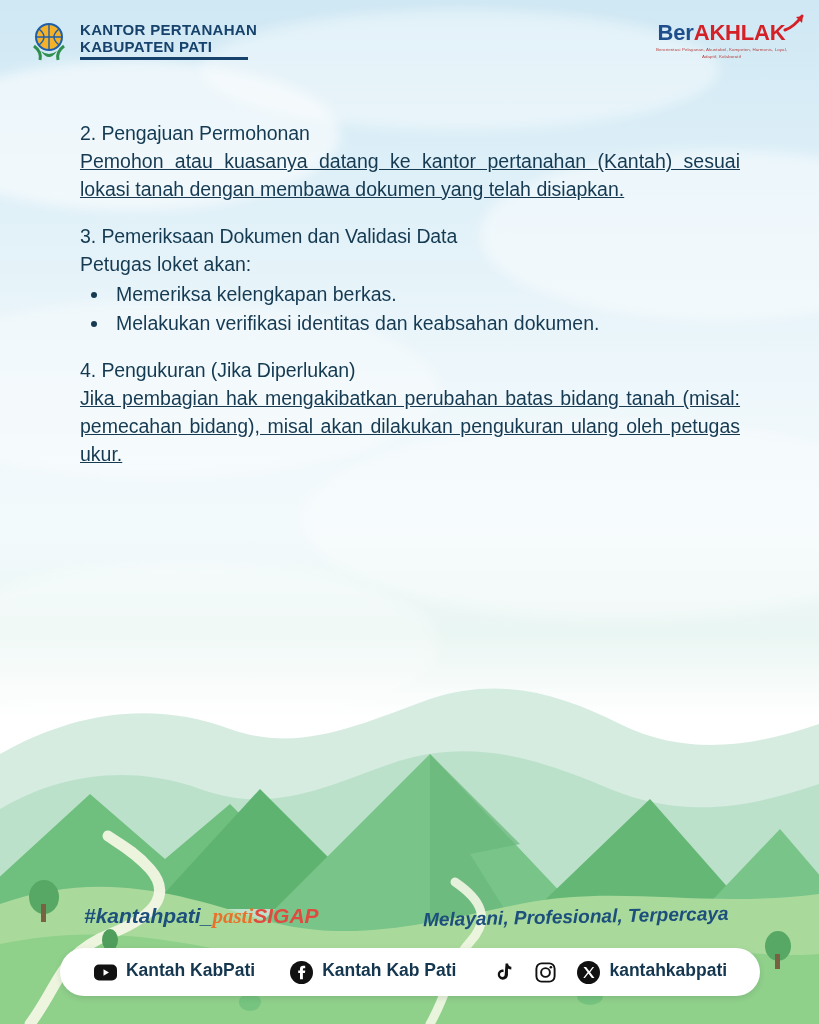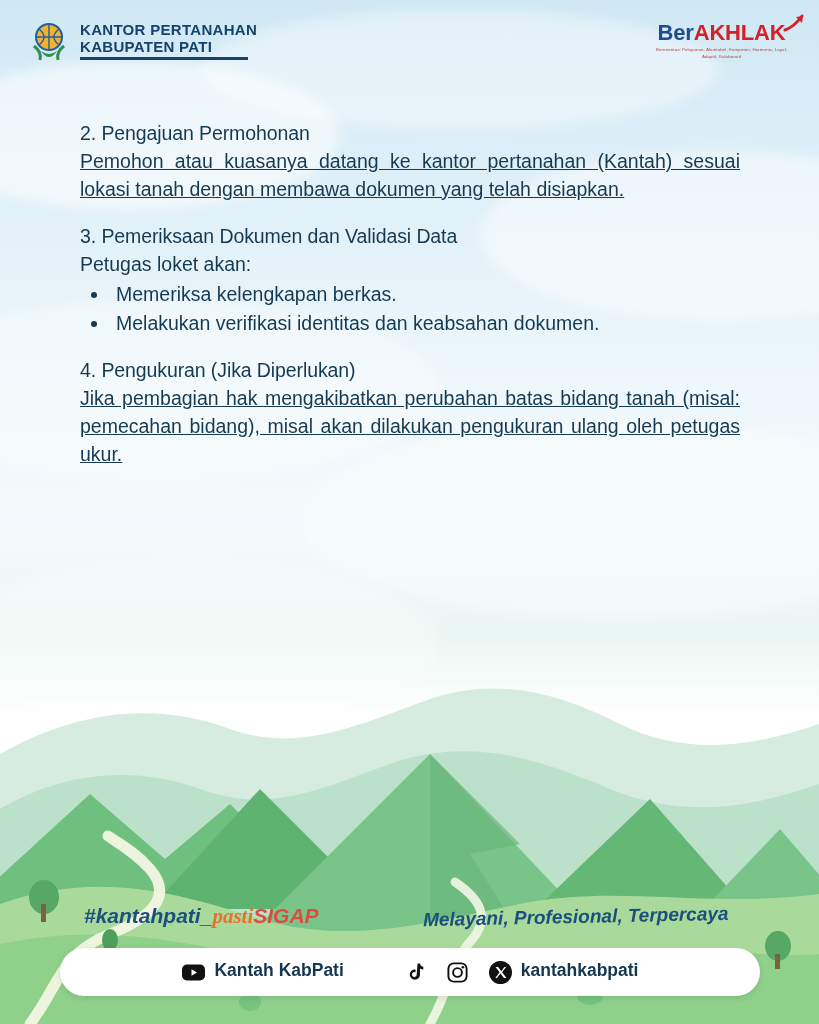--- a/index.html
+++ b/index.html
@@ -309,20 +309,29 @@
         <svg width="25" height="25" viewBox="0 0 25 25">
           <rect x="1" y="4.5" width="23" height="16" rx="5" fill="#111"></rect>
           <path d="M10.5 9.2 L16 12.5 L10.5 15.8 Z" fill="#fff"></path>
         </svg>
       </span>
       <span class="soc-label">Kantah KabPati</span>
     </div>
 
     <div class="soc-gap"></div>
 
+    <div class="soc-item">
+      <span class="icon-badge">
+        <svg width="25" height="25" viewBox="0 0 25 25">
+          <circle cx="12.5" cy="12.5" r="11.5" fill="#111"></circle>
+          <path d="M14.6 8.2 h1.6 V5.8 h-2.1 c-2 0-3.1 1.2-3.1 3.2 v1.5 H9.2 v2.6 h1.8 v6.1 h2.9 v-6.1 h2 l0.4-2.6 h-2.4 V9.4 c0-0.8 0.3-1.2 0.7-1.2z" fill="#fff"></path>
+        </svg>
+      </span>
+      <span class="soc-label">Kantah Kab Pati</span>
+    </div>
 
     <div class="soc-gap"></div>
 
     <div class="soc-item">
       <span class="icon-badge">
         <svg width="23" height="23" viewBox="0 0 24 24">
           <path d="M15.2 2.5 h2.6 c0.2 2 1.4 3.4 3.4 3.6 v2.7 c-1.3 0-2.5-0.4-3.5-1.1 v6.4 c0 3.2-2.3 5.4-5.3 5.4 -3 0-5.3-2.3-5.3-5.3 0-3.2 2.7-5.6 6-5.2 v2.8 c-0.4-0.1-0.8-0.2-1.2-0.2 -1.4 0-2.5 1.1-2.5 2.6 0 1.4 1.1 2.5 2.5 2.5 1.4 0 2.4-1 2.4-2.5 z" fill="#111"></path>
         </svg>
       </span>
       <span class="soc-label"></span>

